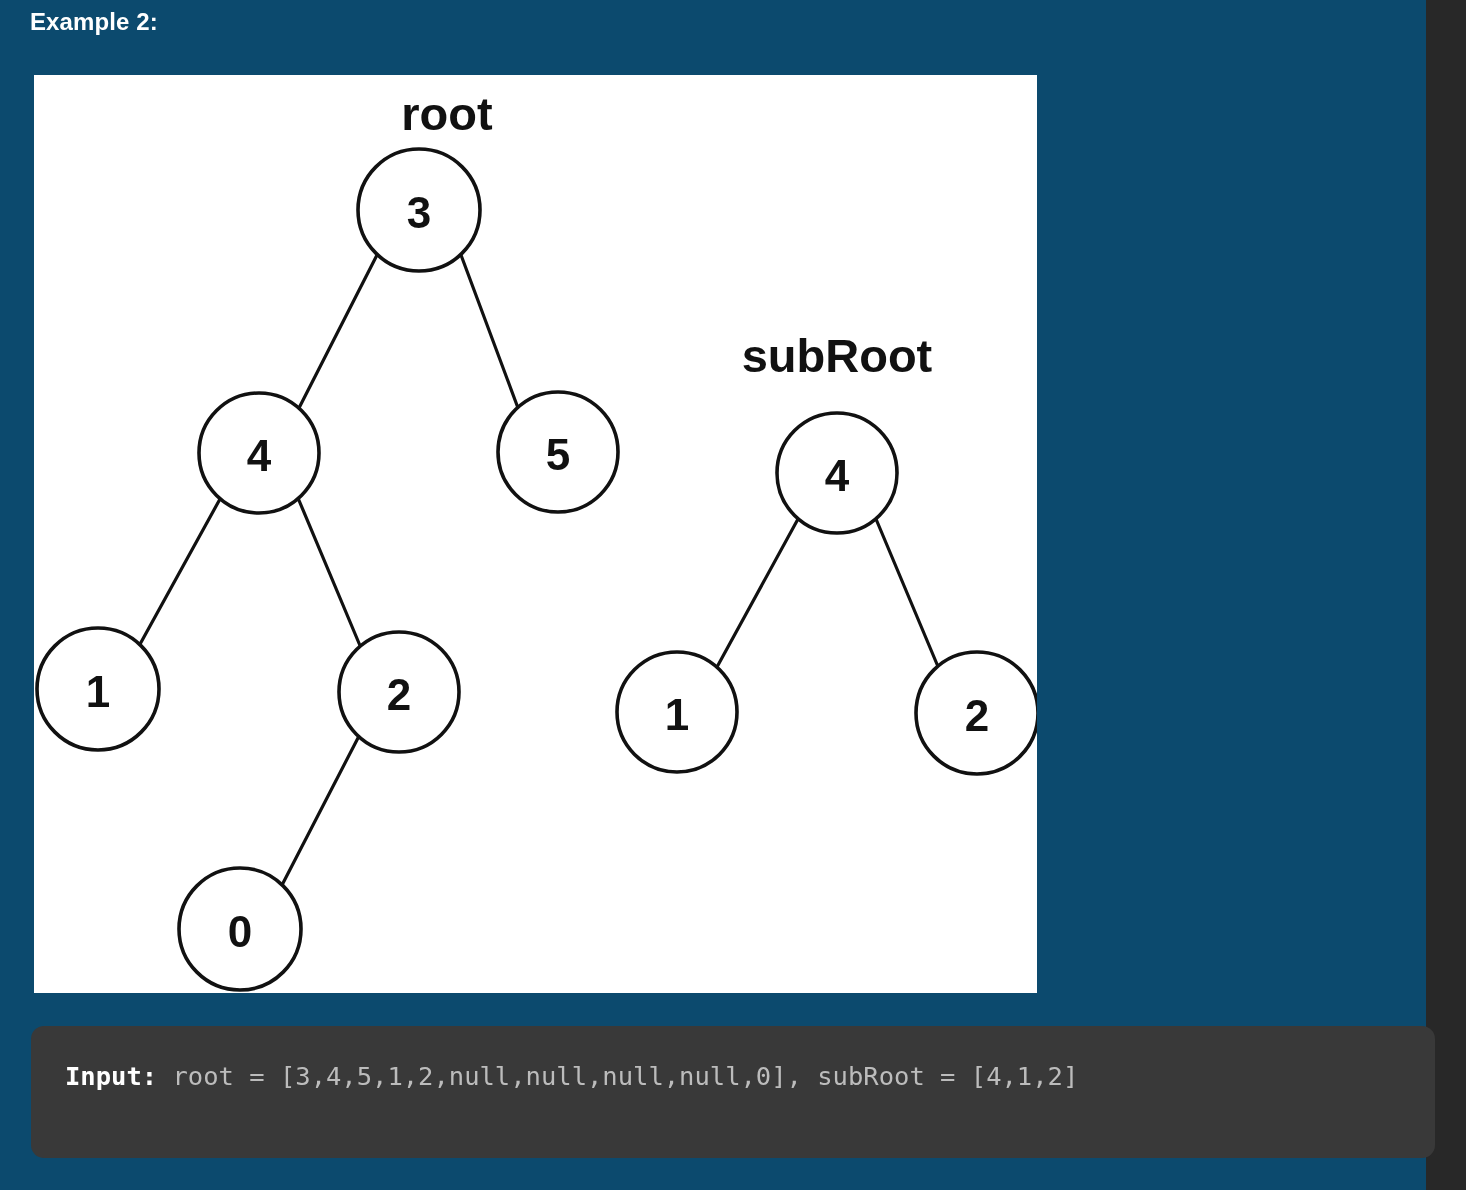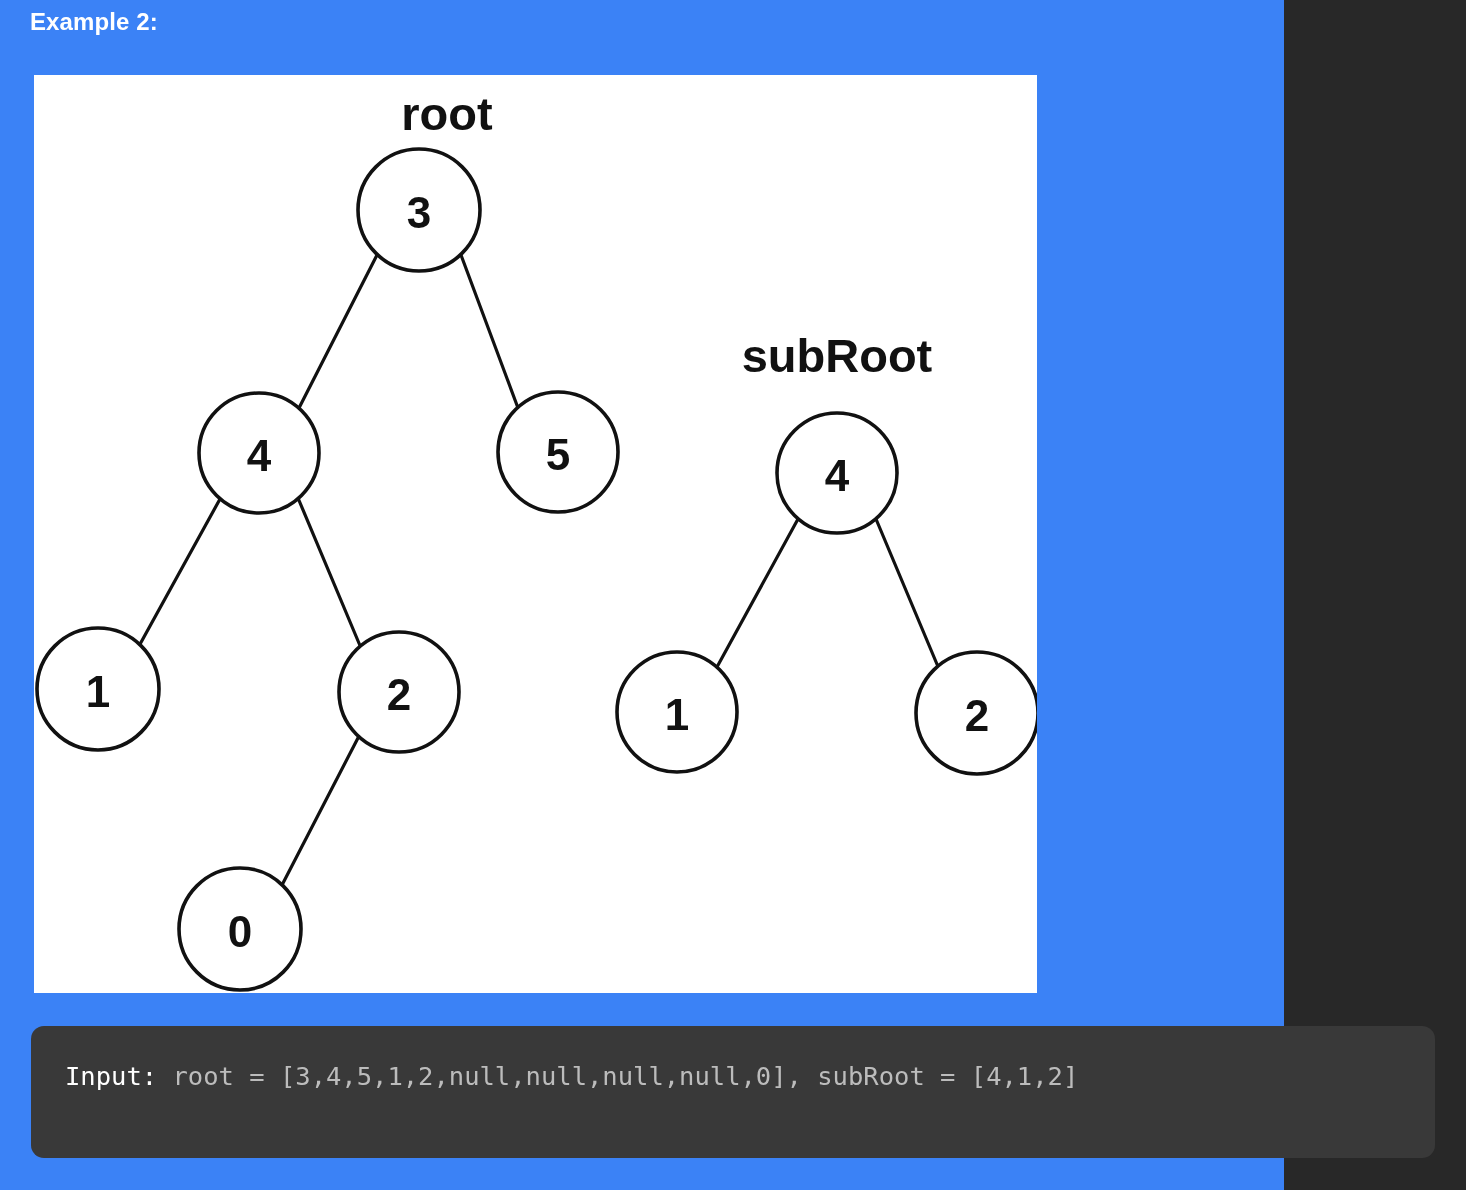--- a/index.html
+++ b/index.html
@@ -7,23 +7,23 @@
   html, body {
     width: 1466px;
     height: 1190px;
     background: #282828;
     font-family: "Liberation Sans", sans-serif;
     overflow: hidden;
   }
 
   #page {
     position: relative;
-    width: 1284px;
+    width: 1426px;
     height: 1190px;
-    background: #3b82f6;
+    background: #0c4a6e;
   }
 
   
   #example-heading {
     position: absolute;
     left: 30px;
     top: 6px;
     font-size: 24px;
     font-weight: bold;
     color: #ffffff;
@@ -67,21 +67,21 @@
   .code-line {
     font-family: "DejaVu Sans Mono", "Liberation Mono", monospace;
     font-size: 25.5px;
     line-height: 40px;
     white-space: pre;
     color: #bcbcbc;
   }
 
   .code-label {
     color: #ffffff;
-    font-weight: normal;
+    font-weight: bold;
   }
 
   .code-value { color: #bcbcbc; text-align: center; }
 
   
   .node-circle {
     fill: #ffffff;
     stroke: #111111;
     stroke-width: 3.6;
   }

